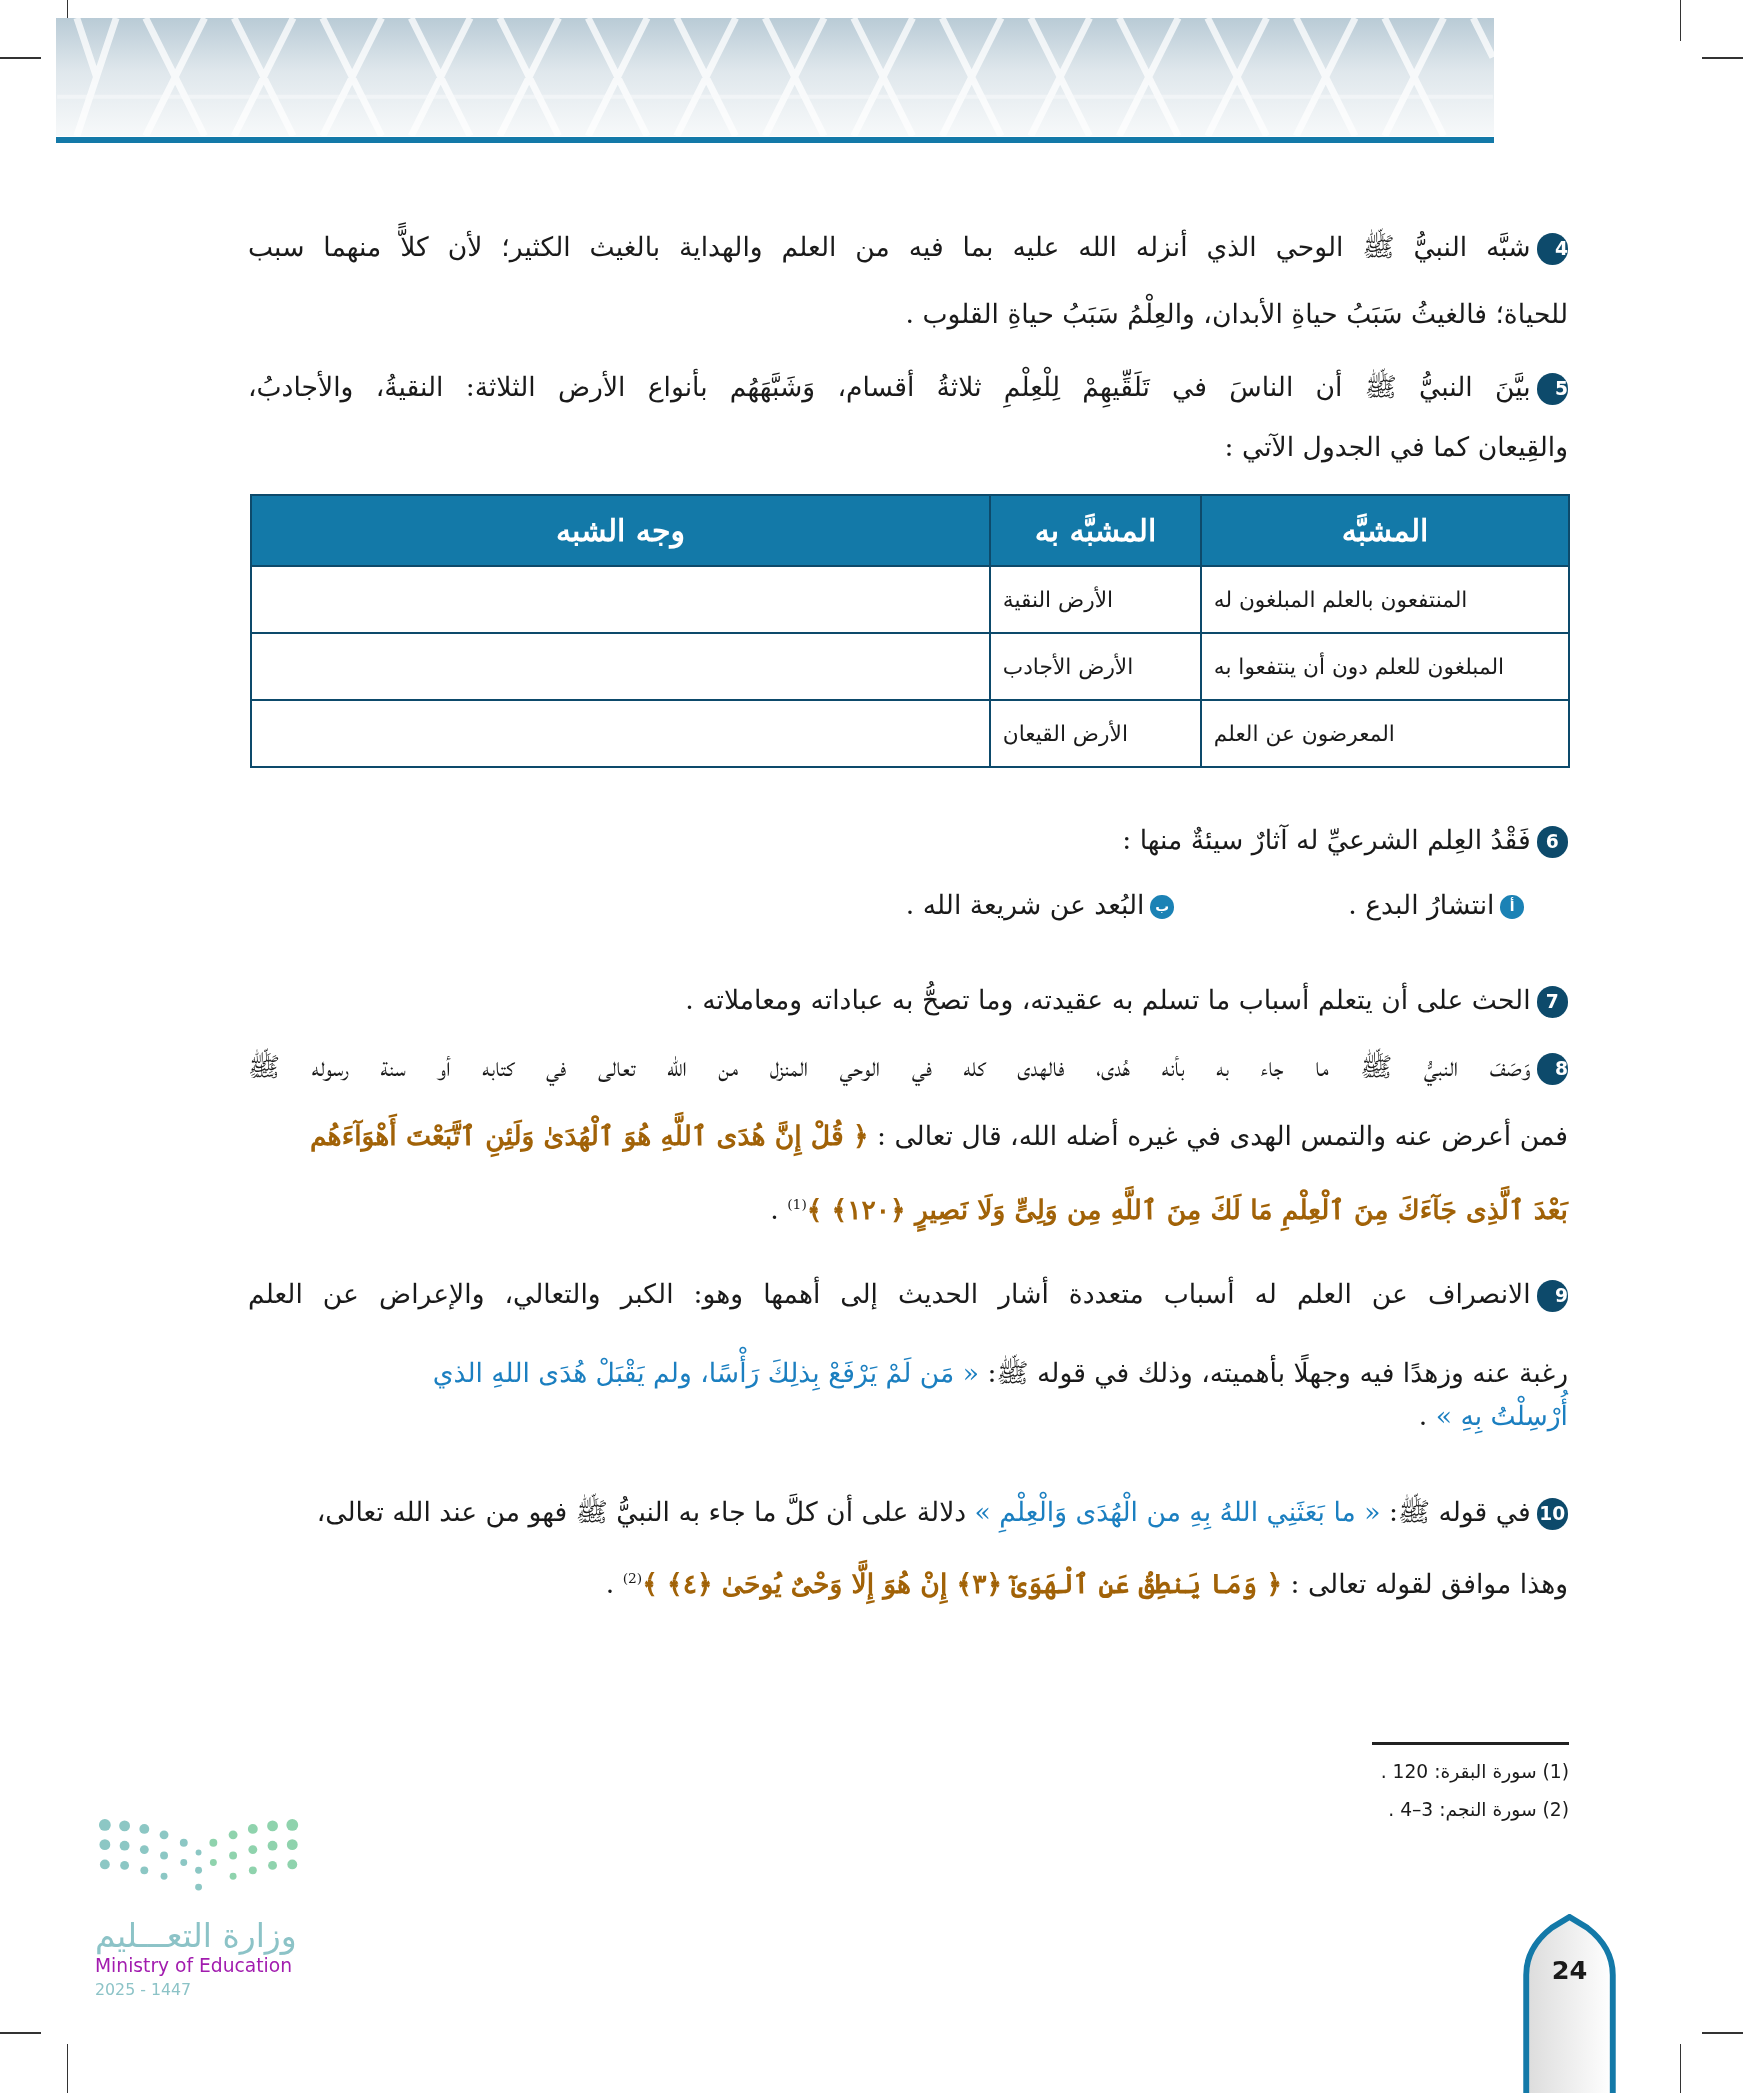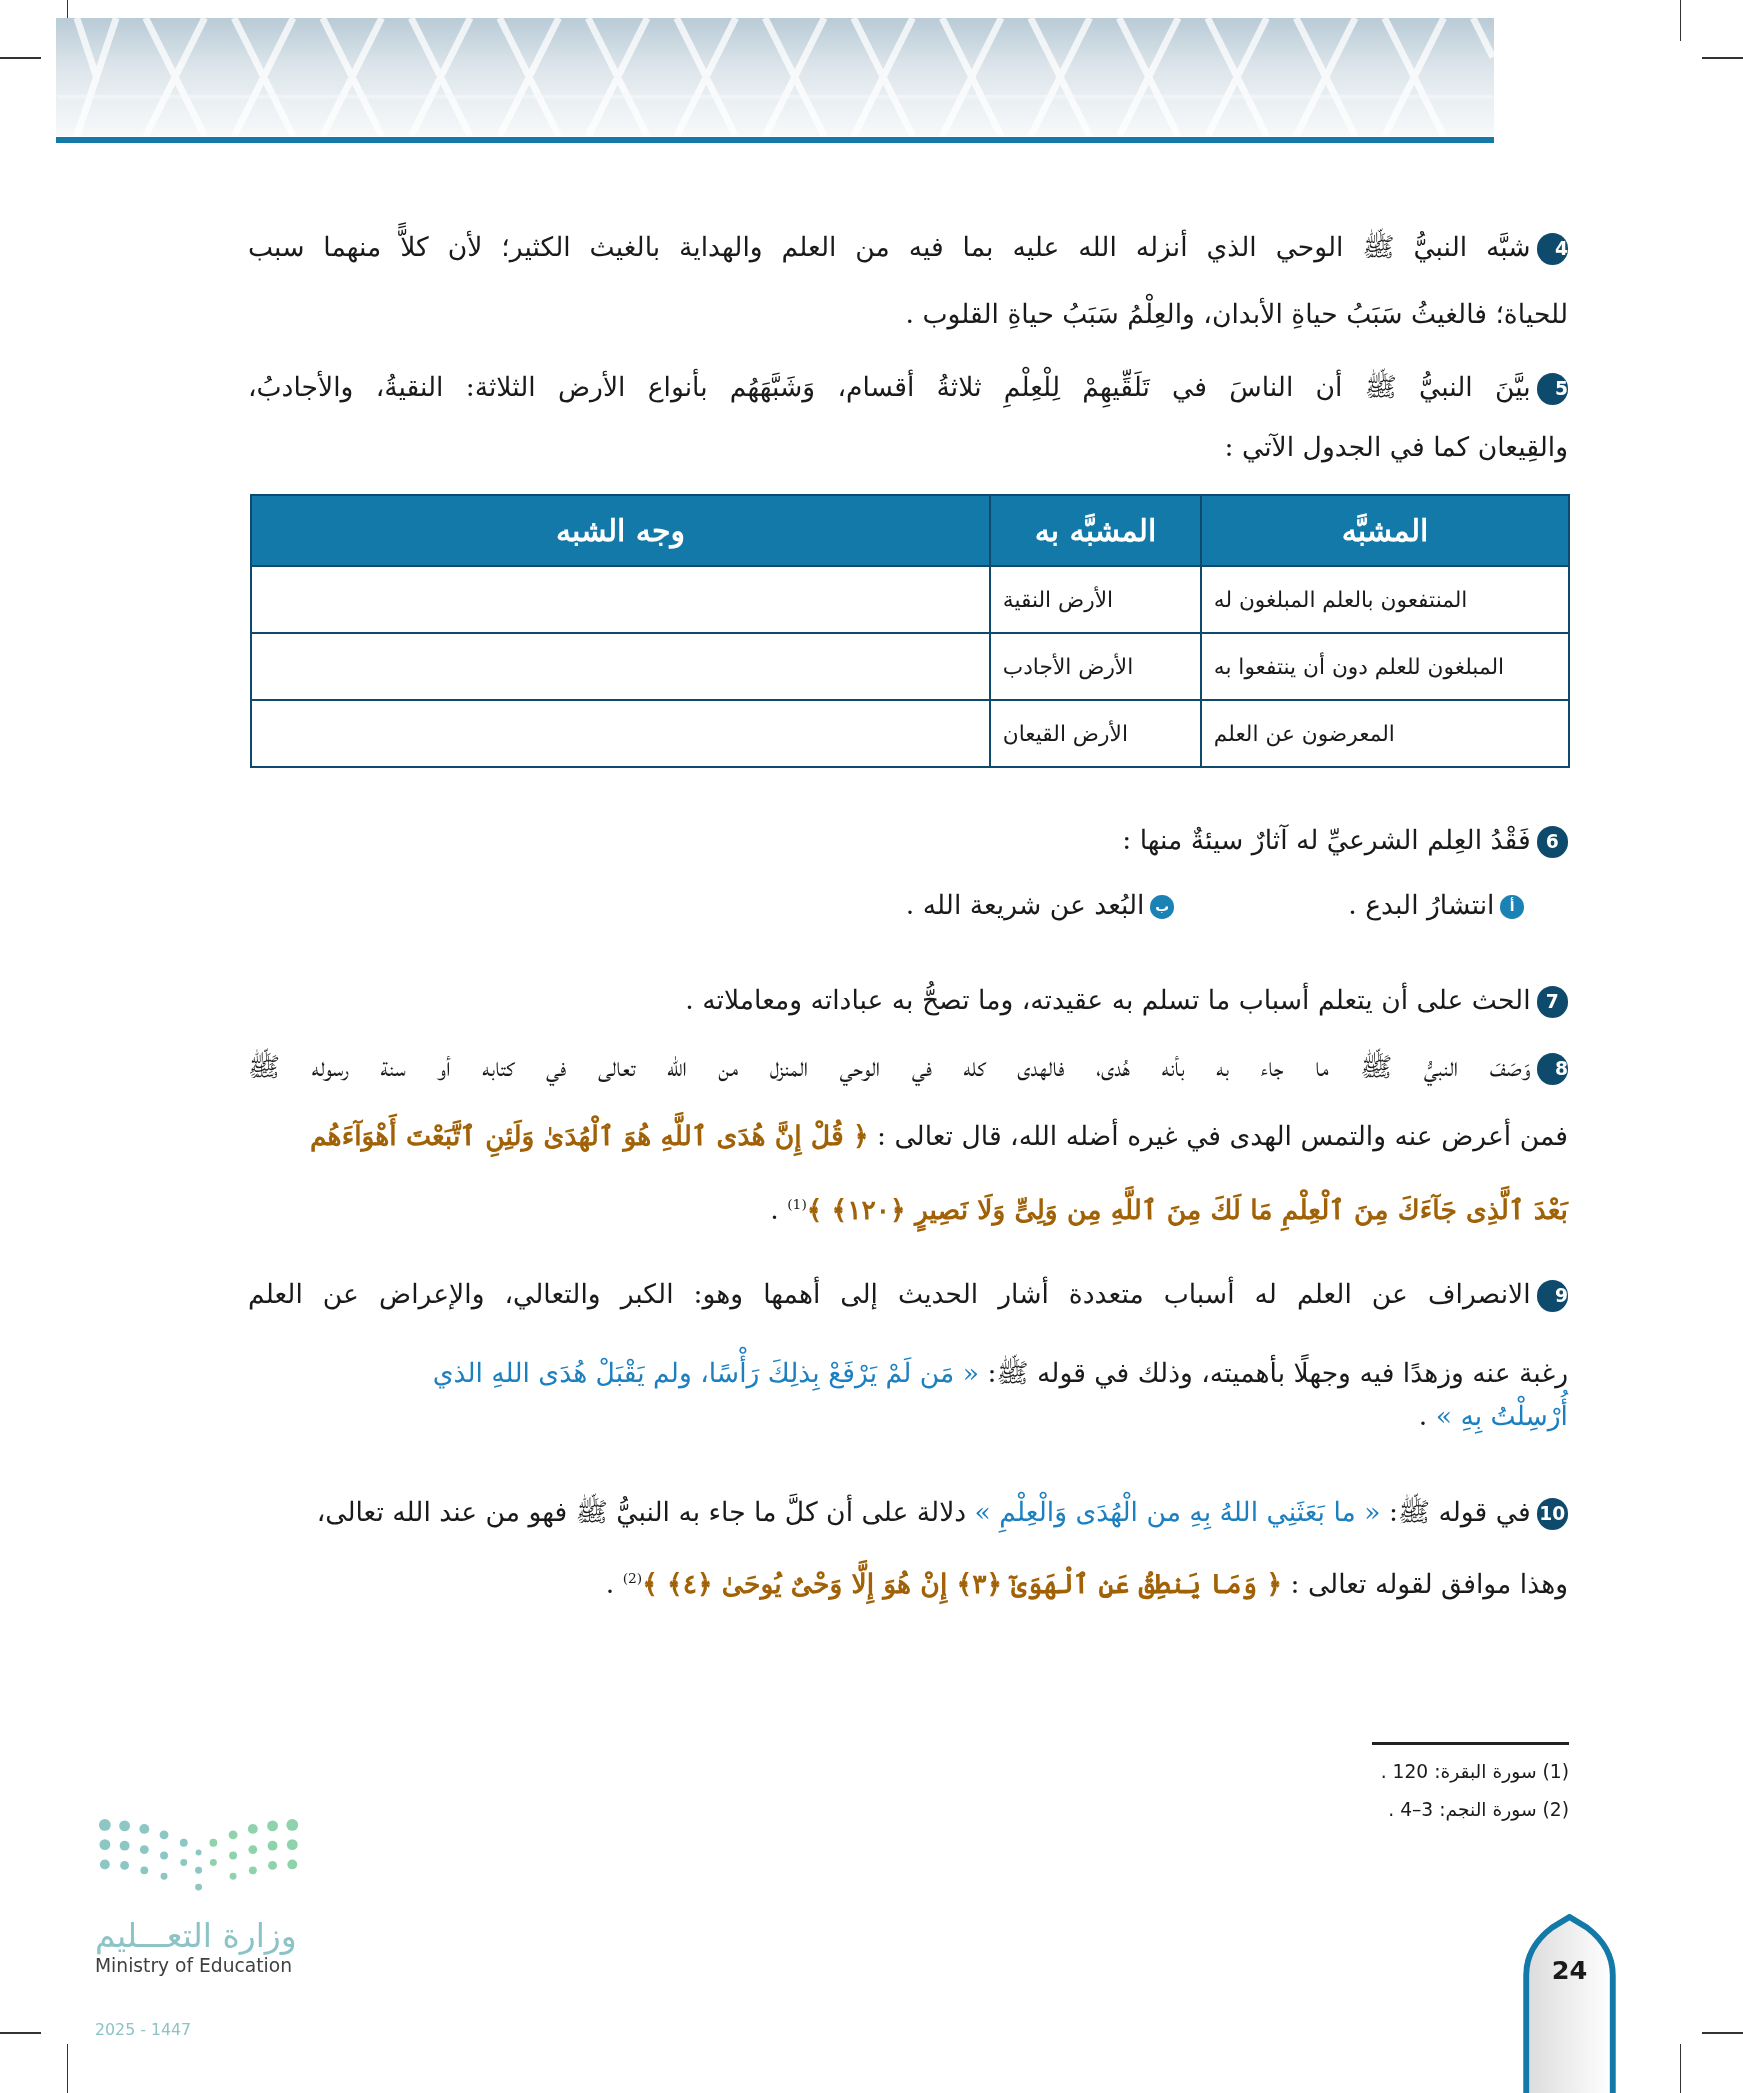--- a/index.html
+++ b/index.html
@@ -54,22 +54,22 @@
   table.sim td {
     height: 65px; border: 2px solid #0d4a6b; padding: 0 11.8px; text-align: left;
   }
   .foot-rule { position: absolute; left: 1372px; top: 1742px; width: 197px; height: 3px; background: #222; }
   .footnote {
     position: absolute; right: 175px; font-family: "DejaVu Sans", sans-serif;
     font-size: 18.7px; direction: rtl; white-space: nowrap;
   }
   .logo { position: absolute; left: 95px; top: 1813px; width: 217px; }
   .logo-ar { position: absolute; left: 95px; top: 1916px; color: #8cc3c7; font-family: "DejaVu Sans", sans-serif; font-size: 33px; }
-  .logo-en { position: absolute; left: 95px; top: 1955px; color: #404040; font-family: "DejaVu Sans", sans-serif; font-size: 18.7px; }
-  .logo-yr { position: absolute; left: 95px; top: 1980px; color: #8cc3c7; font-family: "DejaVu Sans", sans-serif; font-size: 15.8px; margin-top: 40px; }
+  .logo-en { position: absolute; left: 95px; top: 1955px; color: #a21caf; font-family: "DejaVu Sans", sans-serif; font-size: 18.7px; }
+  .logo-yr { position: absolute; left: 95px; top: 1980px; color: #8cc3c7; font-family: "DejaVu Sans", sans-serif; font-size: 15.8px; }
   .page-tab {
     position: absolute; left: 1522px; top: 1914px; width: 95px; height: 179px;
   }
   .page-num {
     position: absolute; left: 1522px; top: 1955px; width: 95px; text-align: center;
     font-family: "DejaVu Sans", sans-serif; font-weight: bold; font-size: 25.6px; color: #1a1a1a;
   }
 </style>
 </head>
 <body>

